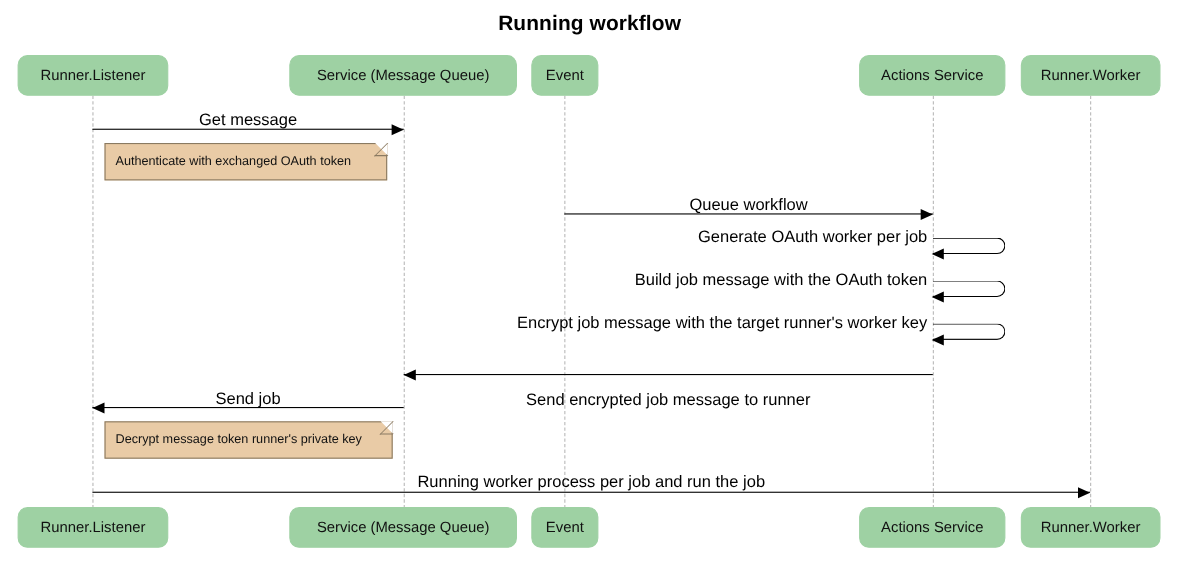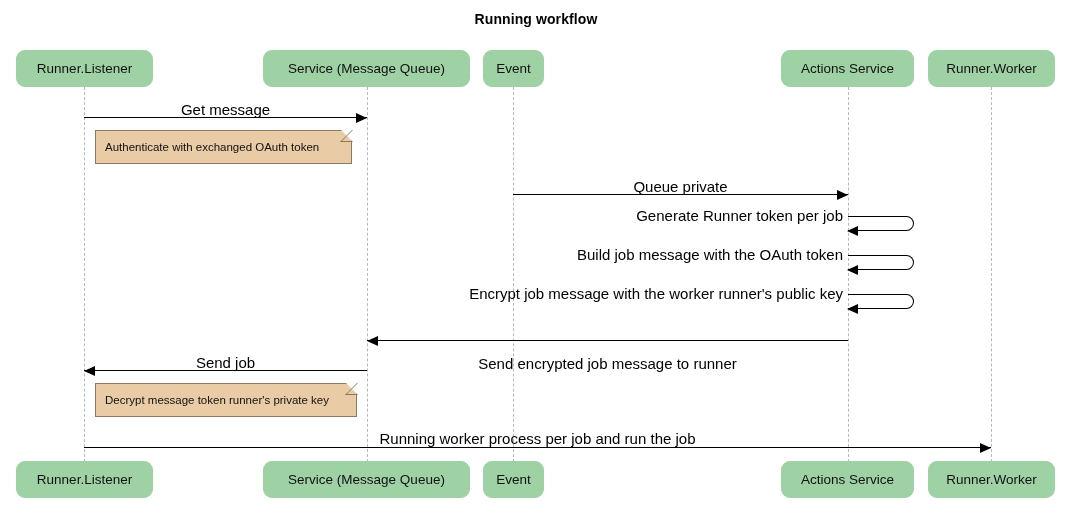--- a/index.html
+++ b/index.html
@@ -18,21 +18,21 @@
     background: #ffffff;
     overflow: hidden;
   }
   
   .diagram-title {
     position: absolute;
     left: 0;
     top: 11px;
     width: 1072px;
     text-align: center;
-    font-size: 14px;
+    font-size: 19px;
     font-weight: bold;
     letter-spacing: 0.1px;
     color: #000;
   }
   
   .lifeline {
     position: absolute;
     width: 0;
     border-left: 1px dashed #b8b8b8;
   }
@@ -139,30 +139,30 @@
       <div class="lifeline" style="left: 513px; top: 87px; height: 375px;"></div>
       <div class="lifeline" style="left: 848px; top: 87px; height: 375px;"></div>
       <div class="lifeline" style="left: 991px; top: 87px; height: 375px;"></div>
     </div>
   <div id="messages-layer">
       <div class="msg" style="left: 84px; top: 117px; width: 283px;"></div>
       <div class="arrowhead right" style="top: 112.5px; left: 356px;"></div>
       <div class="msg-label" style="left: 84px; width: 283px; top: 103px;">Get message</div>
       <div class="msg" style="left: 513px; top: 194px; width: 335px;"></div>
       <div class="arrowhead right" style="top: 189.5px; left: 837px;"></div>
-      <div class="msg-label" style="left: 513px; width: 335px; top: 180px;">Queue private</div>
+      <div class="msg-label" style="left: 513px; width: 335px; top: 180px;">Queue workflow</div>
       <div class="selfloop" style="left: 848px; top: 216px; width: 66px; height: 15px;"></div>
       <div class="arrowhead left" style="left: 847px; top: 225.5px;"></div>
-      <div class="msg-label" style="right: 229px; top: 209px;">Generate Runner token per job</div>
+      <div class="msg-label" style="right: 229px; top: 209px;">Generate OAuth worker per job</div>
       <div class="selfloop" style="left: 848px; top: 255px; width: 66px; height: 15px;"></div>
       <div class="arrowhead left" style="left: 847px; top: 264.5px;"></div>
       <div class="msg-label" style="right: 229px; top: 248px; padding-left: 36px;">Build job message with the OAuth token</div>
       <div class="selfloop" style="left: 848px; top: 294px; width: 66px; height: 15px;"></div>
       <div class="arrowhead left" style="left: 847px; top: 303.5px;"></div>
-      <div class="msg-label" style="right: 229px; top: 287px;">Encrypt job message with the worker runner's public key</div>
+      <div class="msg-label" style="right: 229px; top: 287px;">Encrypt job message with the target runner's worker key</div>
       <div class="msg" style="left: 367px; top: 340px; width: 481px;"></div>
       <div class="arrowhead left" style="top: 335.5px; left: 367px;"></div>
       <div class="msg-label" style="left: 367px; width: 481px; top: 325px; margin-top: 32px;">Send encrypted job message to runner</div>
       <div class="msg" style="left: 84px; top: 370px; width: 283px;"></div>
       <div class="arrowhead left" style="top: 365.5px; left: 84px;"></div>
       <div class="msg-label" style="left: 84px; width: 283px; top: 356px;">Send job</div>
       <div class="msg" style="left: 84px; top: 447px; width: 907px;"></div>
       <div class="arrowhead right" style="top: 442.5px; left: 980px;"></div>
       <div class="msg-label" style="left: 84px; width: 907px; top: 432px;">Running worker process per job and run the job</div>
     </div>

